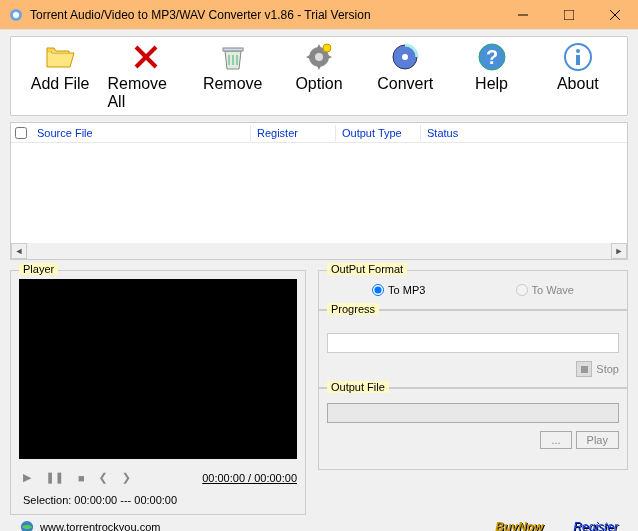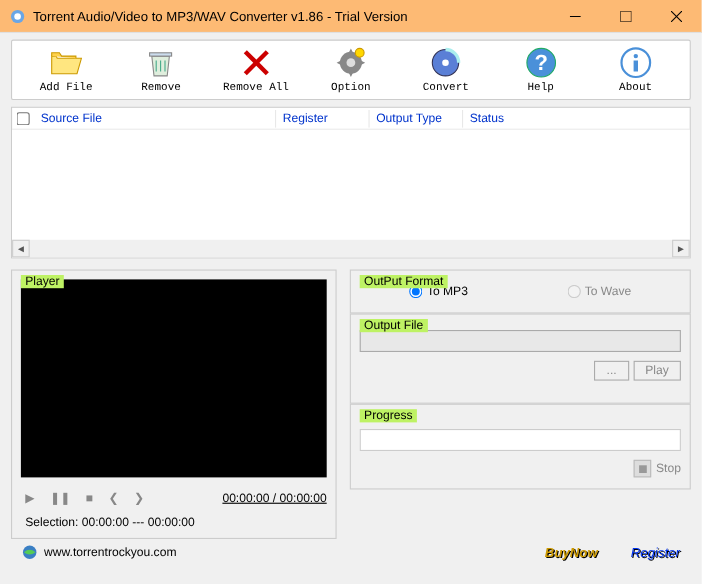--- a/index.html
+++ b/index.html
@@ -8,36 +8,36 @@
 .titlebar { height: 30px; background: #fdba74; border-bottom: 1px solid #e0e0e0; display: flex; align-items: center; padding-left: 8px; }
 .titlebar .app-icon { width: 16px; height: 16px; margin-right: 6px; }
 .titlebar .title { flex: 1; color: #000; font-size: 12px; }
 .titlebar .winbtn { width: 46px; height: 30px; display: flex; align-items: center; justify-content: center; color: #000; }
 
 .content { padding: 6px 10px 4px 10px; background: #f0f0f0; height: calc(100% - 30px); }
 
 .toolbar { background: #fff; border: 1px solid #ccc; border-radius: 2px; padding: 4px 6px; display: flex; justify-content: space-around; }
 .tb-btn { display: flex; flex-direction: column; align-items: center; width: 78px; cursor: pointer; }
 .tb-btn .icon { width: 32px; height: 32px; margin-bottom: 2px; }
-.tb-btn .lbl { color: #000; font-size: 10px; font-family: Liberation Mono, monospace; }
+.tb-btn .lbl { color: #000; font-size: 16px; }
 
 .list { margin-top: 6px; background: #fff; border: 1px solid #ccc; height: 138px; display: flex; flex-direction: column; }
 .list-head { display: flex; border-bottom: 1px solid #e8e8e8; height: 20px; align-items: center; }
 .list-head .chk { width: 20px; display: flex; align-items: center; justify-content: center; }
 .list-head .chk input { width: 12px; height: 12px; }
 .list-head .col { color: #0033cc; padding: 2px 6px; border-right: 1px solid #e8e8e8; font-size: 11px; }
 .list-body { flex: 1; background: #fff; }
 .list-scroll { height: 16px; background: #f0f0f0; display: flex; align-items: center; }
 .list-scroll .arrow { width: 16px; height: 16px; display: flex; align-items: center; justify-content: center; background: #f0f0f0; border: 1px solid #ccc; font-size: 9px; color: #555; }
 .list-scroll .track { flex: 1; }
 
 .lower { display: flex; margin-top: 10px; gap: 12px; }
 
 .fieldset { border: 1px solid #ccc; padding: 8px; position: relative; }
-.fieldset .legend { position: absolute; top: -8px; left: 8px; background: #bef264; padding: 0 4px; color: #000; font-size: 11px; margin-top: 12px; }
+.fieldset .legend { position: absolute; top: -8px; left: 8px; background: #fef9c3; padding: 0 4px; color: #000; font-size: 11px; }
 
 .player { width: 296px; }
 .player-screen { background: #000; height: 180px; width: 100%; }
 .player-ctrls { display: flex; align-items: center; gap: 14px; margin-top: 12px; padding-left: 4px; }
 .player-ctrls .pc { color: #888; font-size: 11px; }
 .player-ctrls .time { margin-left: auto; color: #000; font-size: 11px; text-decoration: underline; }
 .player .sel { margin-top: 10px; color: #000; font-size: 11px; padding-left: 4px; }
 
 .right { flex: 1; display: flex; flex-direction: column; }
 
@@ -98,32 +98,32 @@
   <div class="toolbar">
     <div class="tb-btn">
       <svg class="icon" viewBox="0 0 32 32">
           <path d="M3 10 L3 26 L26 26 L30 12 L8 12 L7 10 Z" fill="#ffe680" stroke="#cc9900"></path>
           <path d="M3 10 L3 7 L10 7 L12 10 L25 10 L25 12" fill="#ffd24d" stroke="#cc9900"></path>
         </svg>
       <span class="lbl">Add File</span>
     </div>
     <div class="tb-btn">
       <svg class="icon" viewBox="0 0 32 32">
+          <line x1="6" y1="6" x2="26" y2="26" stroke="#c00" stroke-width="4"></line>
+          <line x1="26" y1="6" x2="6" y2="26" stroke="#c00" stroke-width="4"></line>
+        </svg>
+      <span class="lbl">Remove All</span>
+    </div>
+    <div class="tb-btn">
+      <svg class="icon" viewBox="0 0 32 32">
           <path d="M8 10 L24 10 L22 28 L10 28 Z" fill="#dfeedd" stroke="#888"></path>
           <rect x="6" y="7" width="20" height="3" fill="#cde" stroke="#888"></rect>
           <path d="M12 14 L12 24 M16 14 L16 24 M20 14 L20 24" stroke="#4a8"></path>
         </svg>
       <span class="lbl">Remove</span>
-    </div>
-    <div class="tb-btn">
-      <svg class="icon" viewBox="0 0 32 32">
-          <line x1="6" y1="6" x2="26" y2="26" stroke="#c00" stroke-width="4"></line>
-          <line x1="26" y1="6" x2="6" y2="26" stroke="#c00" stroke-width="4"></line>
-        </svg>
-      <span class="lbl">Remove All</span>
     </div>
     <div class="tb-btn">
       <svg class="icon" viewBox="0 0 32 32">
           <circle cx="16" cy="16" r="10" fill="#888"></circle>
           <circle cx="16" cy="16" r="4" fill="#ddd"></circle>
           <path d="M16 3 L18 7 L14 7 Z M16 29 L18 25 L14 25 Z M3 16 L7 18 L7 14 Z M29 16 L25 18 L25 14 Z" fill="#888"></path>
           <circle cx="24" cy="7" r="4" fill="#ffd700" stroke="#c90"></circle>
         </svg>
       <span class="lbl">Option</span>
     </div>
@@ -193,39 +193,39 @@
               <input type="radio" name="fmt" checked="" style="">
               <span>To MP3</span>
             </label>
           <label class="disabled">
               <input type="radio" name="fmt" disabled="" style="">
               <span>To Wave</span>
             </label>
         </div>
       </div>
 
-      <div class="fieldset ofile">
-        <div class="legend">Output File</div>
-        <div class="path"></div>
-        <div class="btns">
-          <button>...</button>
-          <button>Play</button>
-        </div>
-      </div>
-
       <div class="fieldset prog">
         <div class="legend">Progress</div>
         <div class="bar"></div>
         <div class="pbtns">
           <div class="stopicon">
               <div></div>
             </div>
           <span class="stoplbl">Stop</span>
         </div>
       </div>
+
+      <div class="fieldset ofile">
+        <div class="legend">Output File</div>
+        <div class="path"></div>
+        <div class="btns">
+          <button>...</button>
+          <button>Play</button>
+        </div>
+      </div>
     </div>
   </div>
 
   <div class="footer">
     <svg class="globe" viewBox="0 0 16 16">
         <circle cx="8" cy="8" r="7" fill="#3a7fc4"></circle>
         <path d="M2 8 Q8 3 14 8 Q8 13 2 8" fill="#5c5"></path>
       </svg>
     <span class="url">www.torrentrockyou.com</span>
     <div class="spacer"></div>

